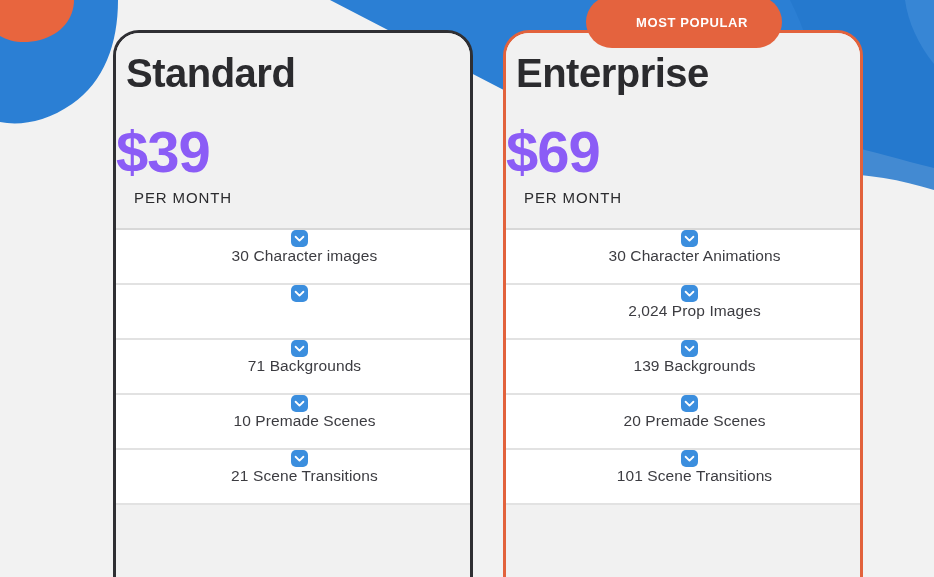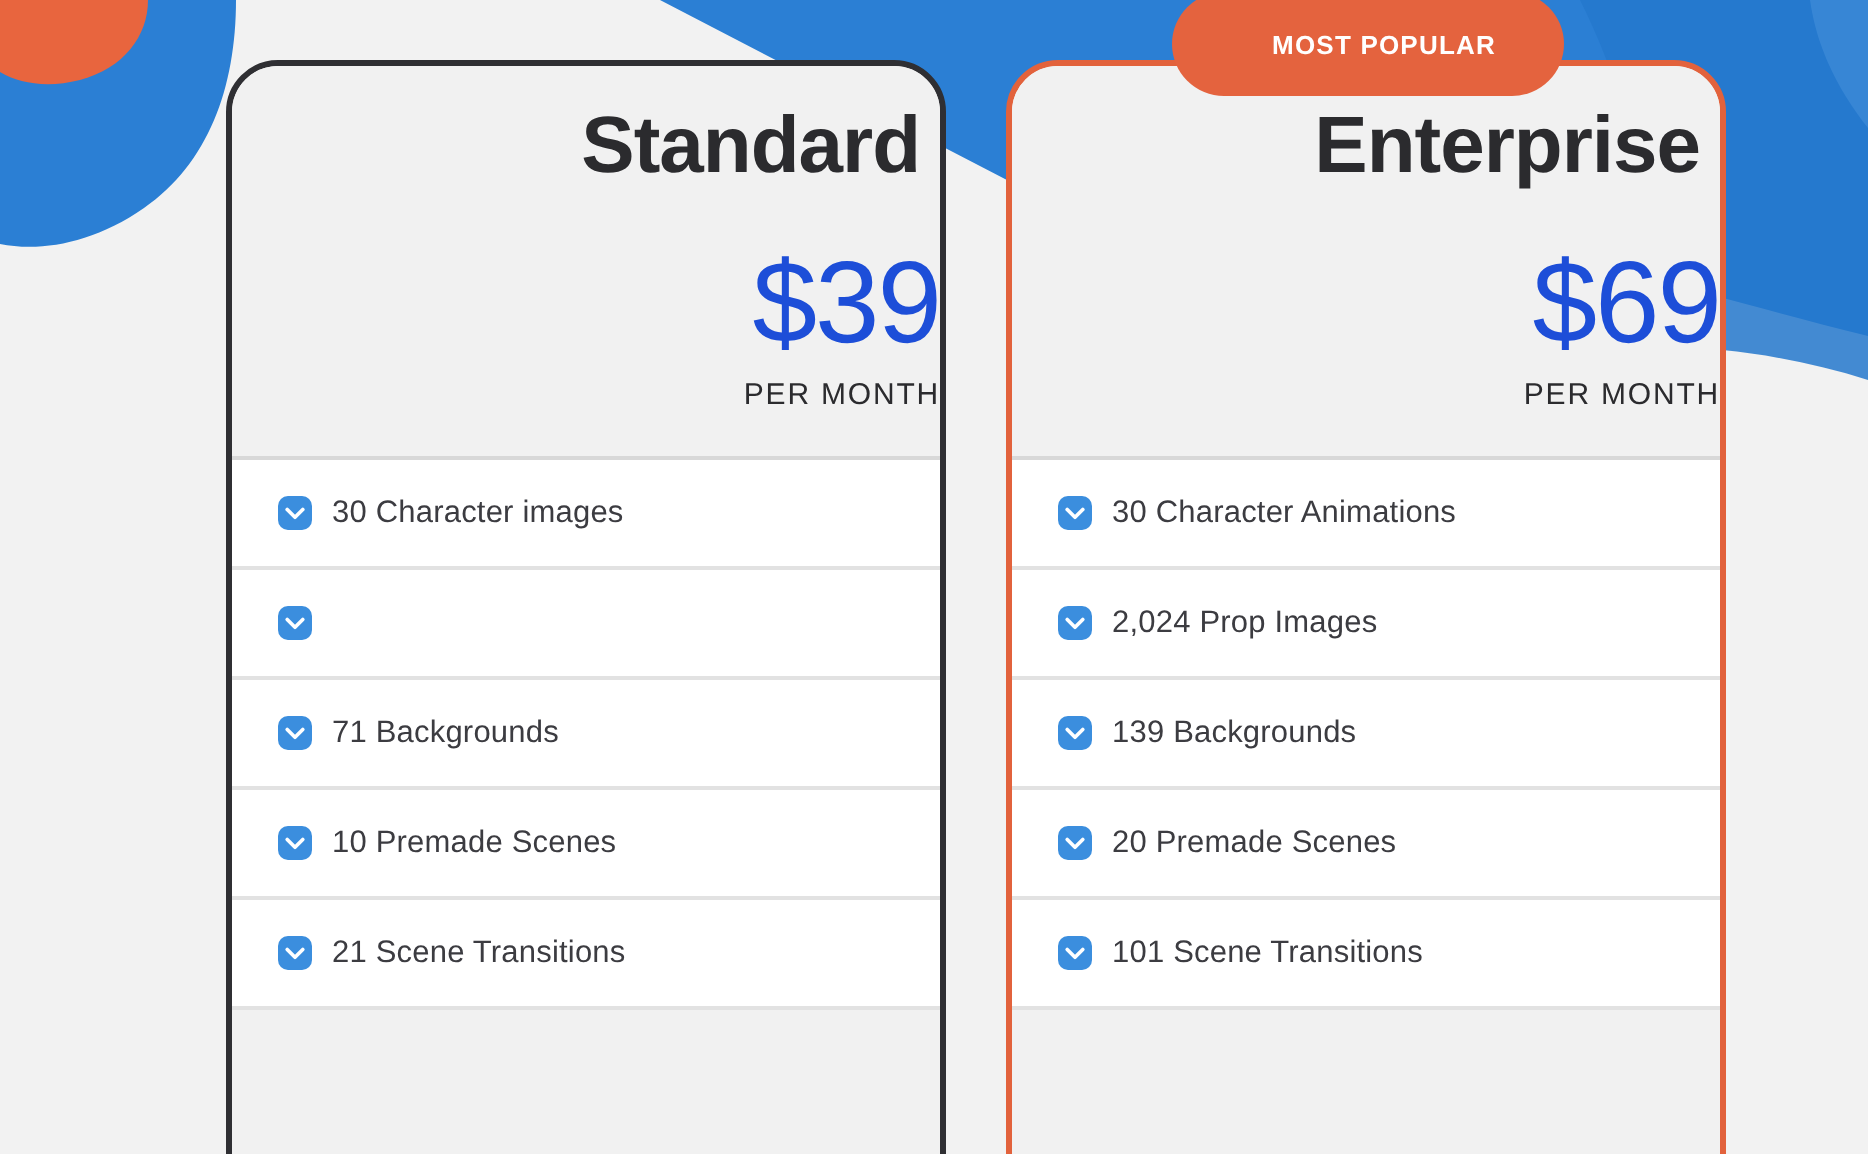--- a/index.html
+++ b/index.html
@@ -47,62 +47,64 @@
     border: 3px solid #2f2f33;
   }
   .card-enterprise {
     left: 503px;
     border: 3px solid #e2623c;
   }
 
   .card-head {
     background: #f1f1f1;
     padding-top: 18px;
-    text-align: right;
+    text-align: left;
   }
 
   .plan-name {
     font-size: 40px;
     font-weight: bold;
     color: #2b2b2e;
     letter-spacing: -0.5px;
     line-height: 1.1;
     margin: 0;
     padding: 0 10px;
   }
 
   .price {
     font-size: 58px;
-    color: #1d4ed8;
+    color: #8b5cf6;
     line-height: 1;
     margin-top: 28px;
-    font-weight: 400;
+    font-weight: 700;
     letter-spacing: -1px;
   }
 
   .per-month {
     font-size: 15px;
     color: #2b2b2e;
     letter-spacing: 0.9px;
     margin-top: 8px;
     padding-bottom: 22px;
+    margin-left: 18px;
   }
 
   .features {
     background: #ffffff;
     border-top: 2px solid #d8d8d8;
   }
 
   .feature-row {
     display: flex;
     align-items: center;
     height: 55px;
     padding-left: 23px;
     box-sizing: border-box;
     border-bottom: 2px solid #e2e2e2;
+    flex-direction: column;
   }
 
   .check-icon {
     width: 17px;
     height: 17px;
     flex: 0 0 17px;
     margin-right: 10px;
     display: block;
   }
 

